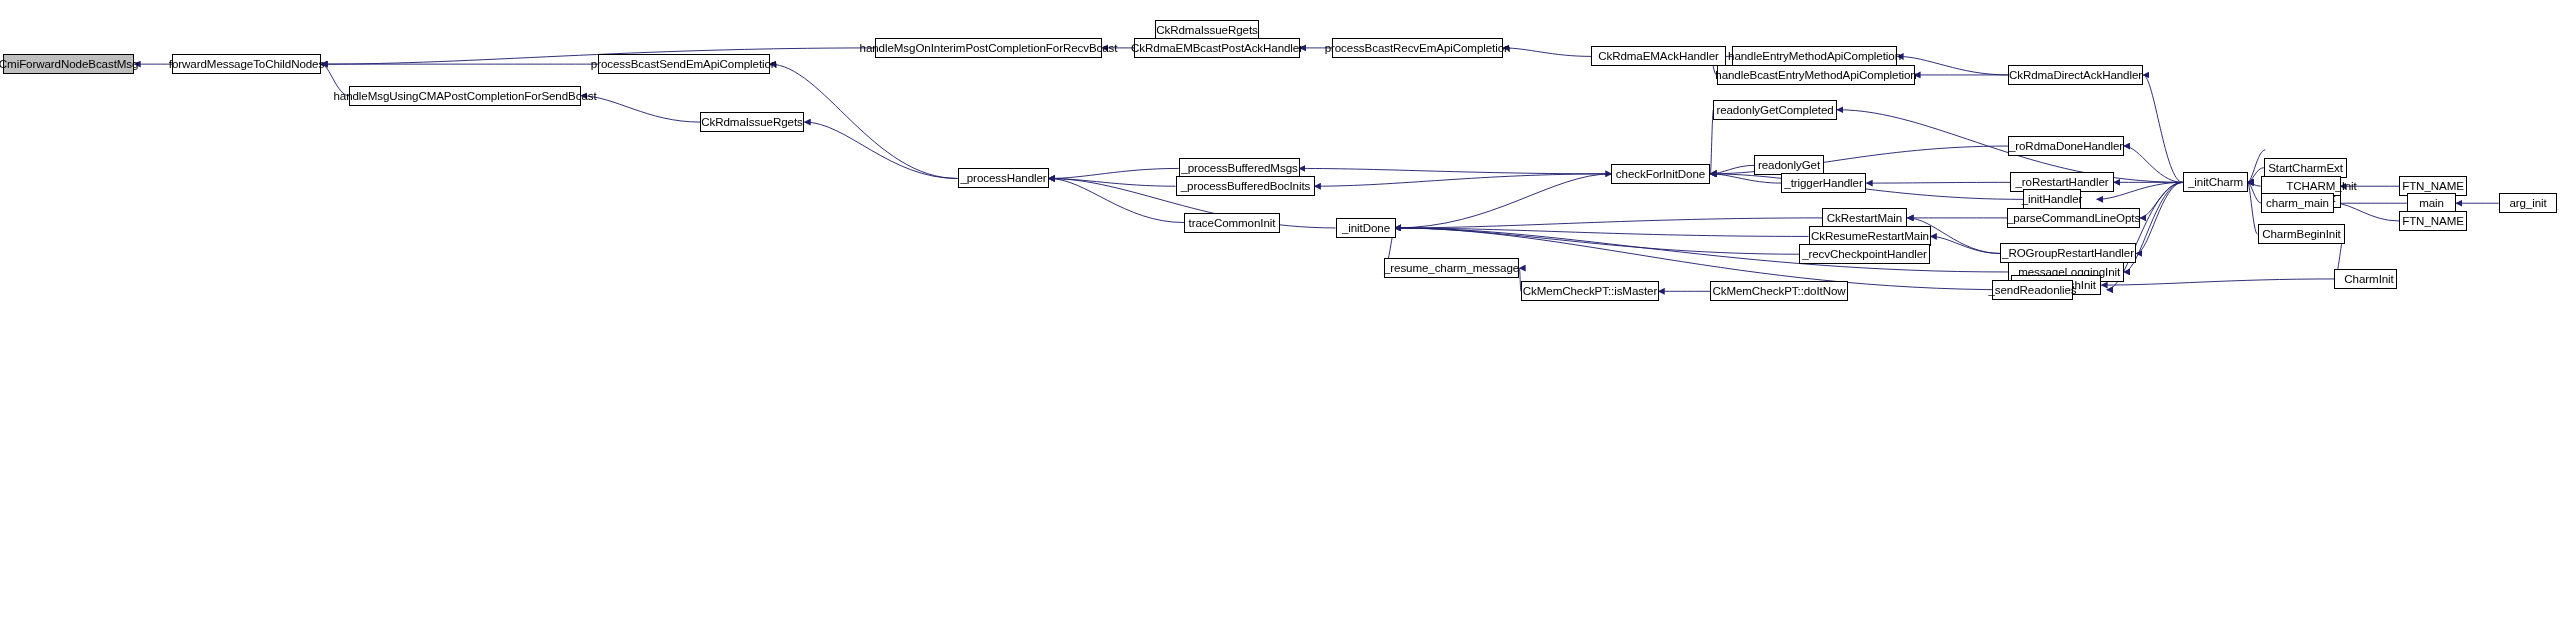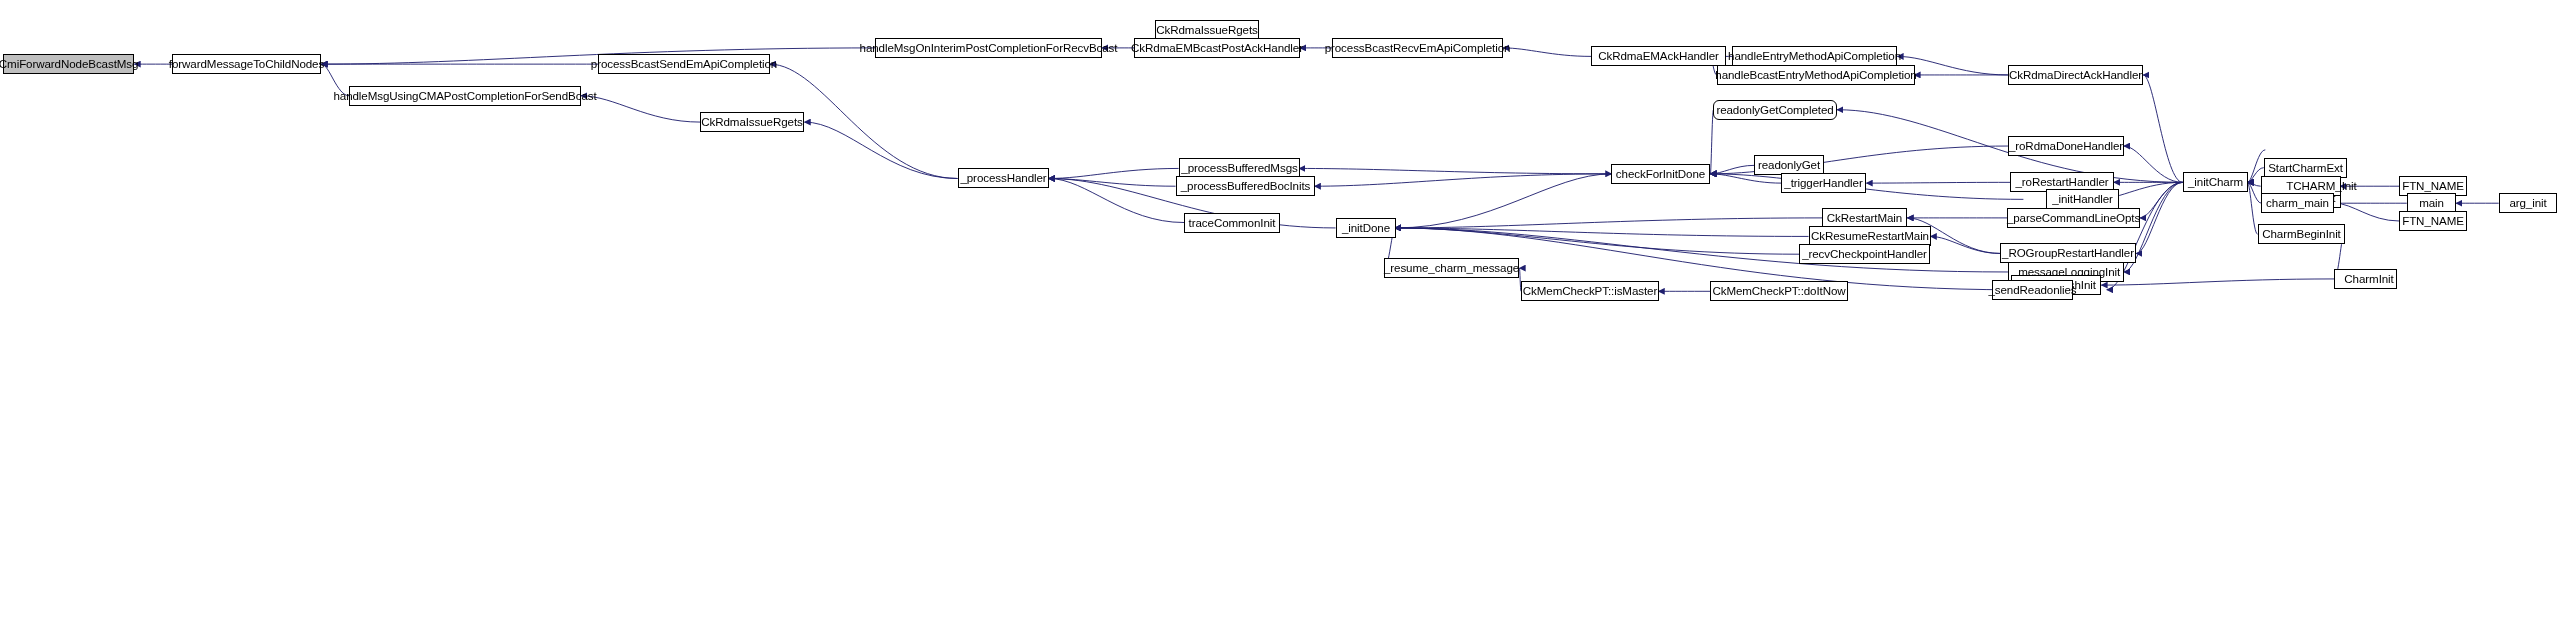--- a/index.html
+++ b/index.html
@@ -160,21 +160,21 @@
       </div>
       <div class="node" style="left: 2008px; top: 65px; width: 135px;">
         <span class="node-label">CkRdmaDirectAckHandler</span>
       </div>
       <div class="node" style="left: 349px; top: 86px; width: 232px;">
         <span class="node-label">handleMsgUsingCMAPostCompletionForSendBcast</span>
       </div>
       <div class="node" style="left: 700px; top: 112px; width: 104px;">
         <span class="node-label">CkRdmaIssueRgets</span>
       </div>
-      <div class="node" style="left: 1713px; top: 100px; width: 124px; border-radius: 6px;">
+      <div class="node" style="left: 1713px; top: 100px; width: 124px;">
         <span class="node-label">readonlyGetCompleted</span>
       </div>
       <div class="node" style="left: 2008px; top: 136px; width: 116px;">
         <span class="node-label">_roRdmaDoneHandler</span>
       </div>
       <div class="node" style="left: 2265px; top: 140px; width: 76px; margin-top: 48px;">
         <span class="node-label">CharmLibInit</span>
       </div>
       <div class="node" style="left: 2264px; top: 158px; width: 83px;">
         <span class="node-label">StartCharmExt</span>
@@ -199,21 +199,21 @@
       </div>
       <div class="node" style="left: 1179px; top: 158px; width: 121px;">
         <span class="node-label">_processBufferedMsgs</span>
       </div>
       <div class="node" style="left: 958px; top: 168px; width: 91px;">
         <span class="node-label">_processHandler</span>
       </div>
       <div class="node" style="left: 1781px; top: 173px; width: 85px;">
         <span class="node-label">_triggerHandler</span>
       </div>
-      <div class="node" style="left: 2023px; top: 189px; width: 73px; margin-left: 23px;">
+      <div class="node" style="left: 2023px; top: 189px; width: 58px;">
         <span class="node-label">_initHandler</span>
       </div>
       <div class="node" style="left: 2261px; top: 193px; width: 73px;">
         <span class="node-label">charm_main</span>
       </div>
       <div class="node" style="left: 2407px; top: 193px; width: 49px;">
         <span class="node-label">main</span>
       </div>
       <div class="node" style="left: 2499px; top: 193px; width: 58px;">
         <span class="node-label">arg_init</span>

